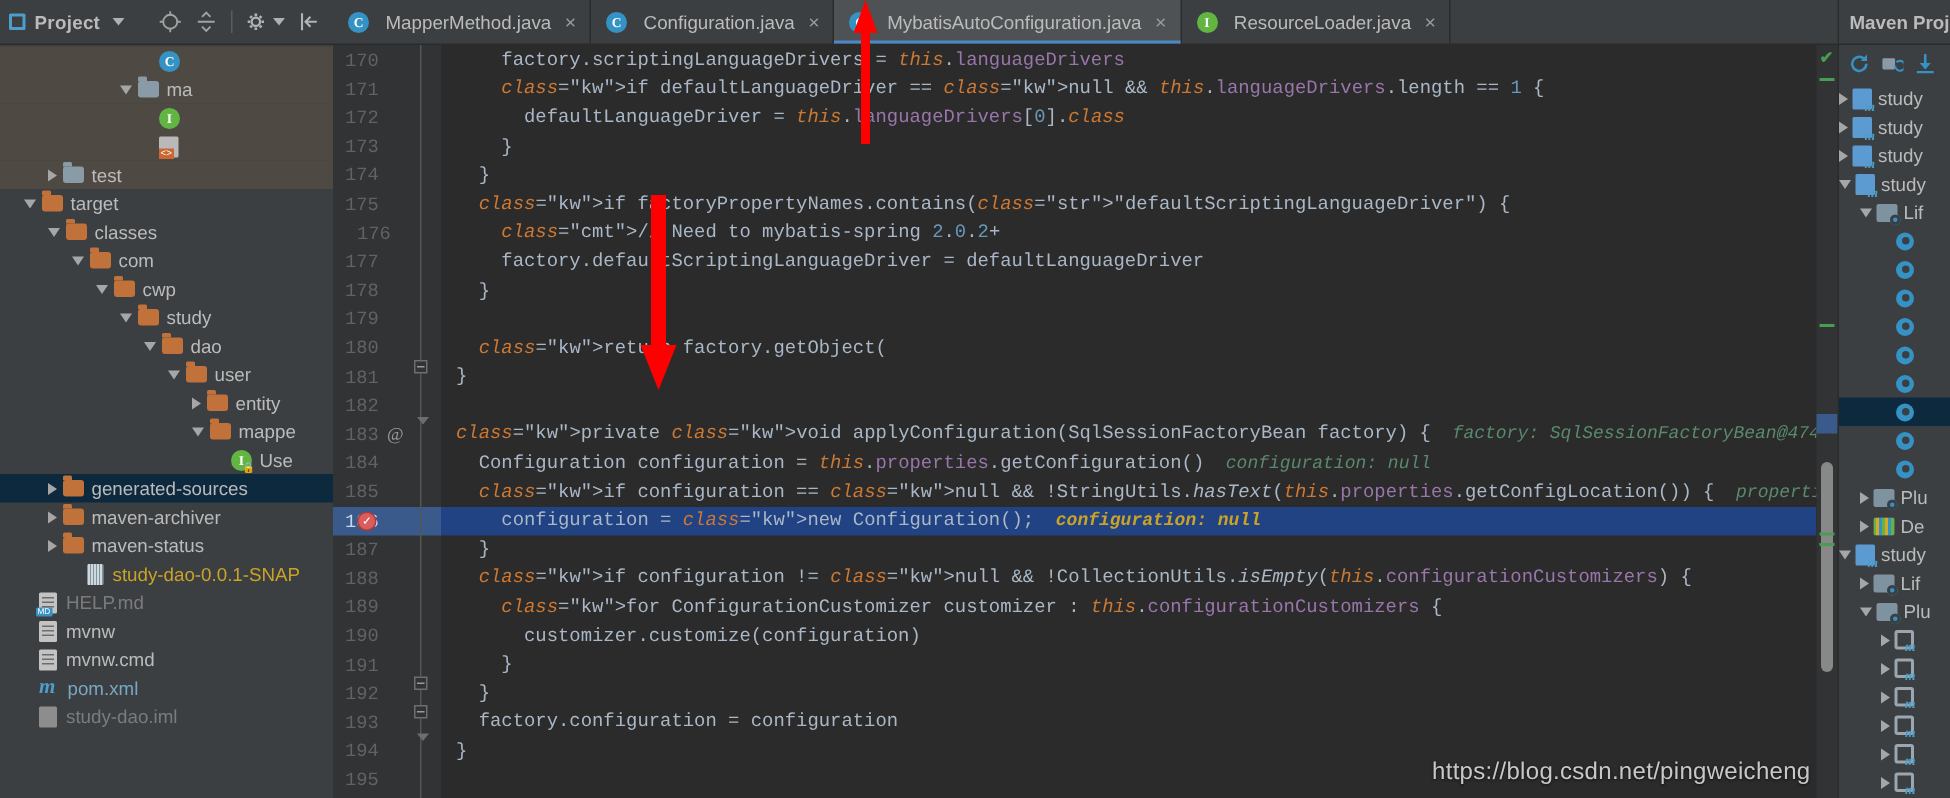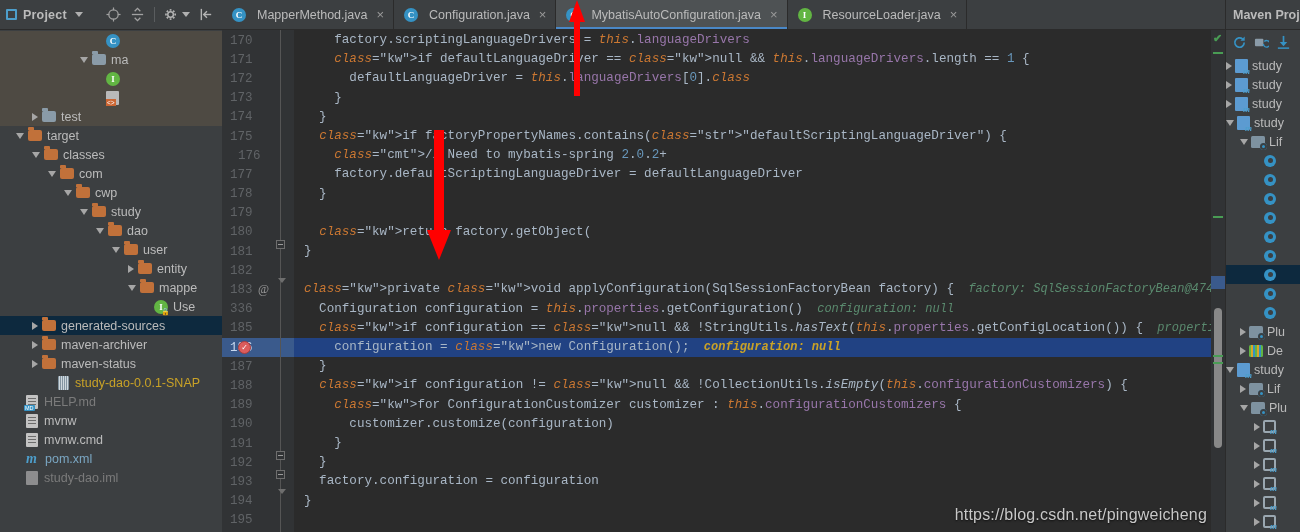--- a/index.html
+++ b/index.html
@@ -592,21 +592,21 @@
             <span style="position:absolute;left:8px">181</span>
           </div>
           <div class="gline">
             <span style="position:absolute;left:8px">182</span>
           </div>
           <div class="gline">
             <span style="position:absolute;left:8px">183</span>
             <span class="gmark atIcon" style="left:36px;top:2px">@</span>
           </div>
           <div class="gline">
-            <span style="position:absolute;left:8px">336</span>
+            <span style="position:absolute;left:8px">184</span>
           </div>
           <div class="gline">
             <span style="position:absolute;left:8px">185</span>
           </div>
           <div class="gline hl">
             <span style="position:absolute;left:8px">186</span>
             <span class="gmark bp" style="left:16px;top:3px">✓</span>
             <span class="gmark bulb" style="left:57px;top:3px"></span>
           </div>
           <div class="gline">

